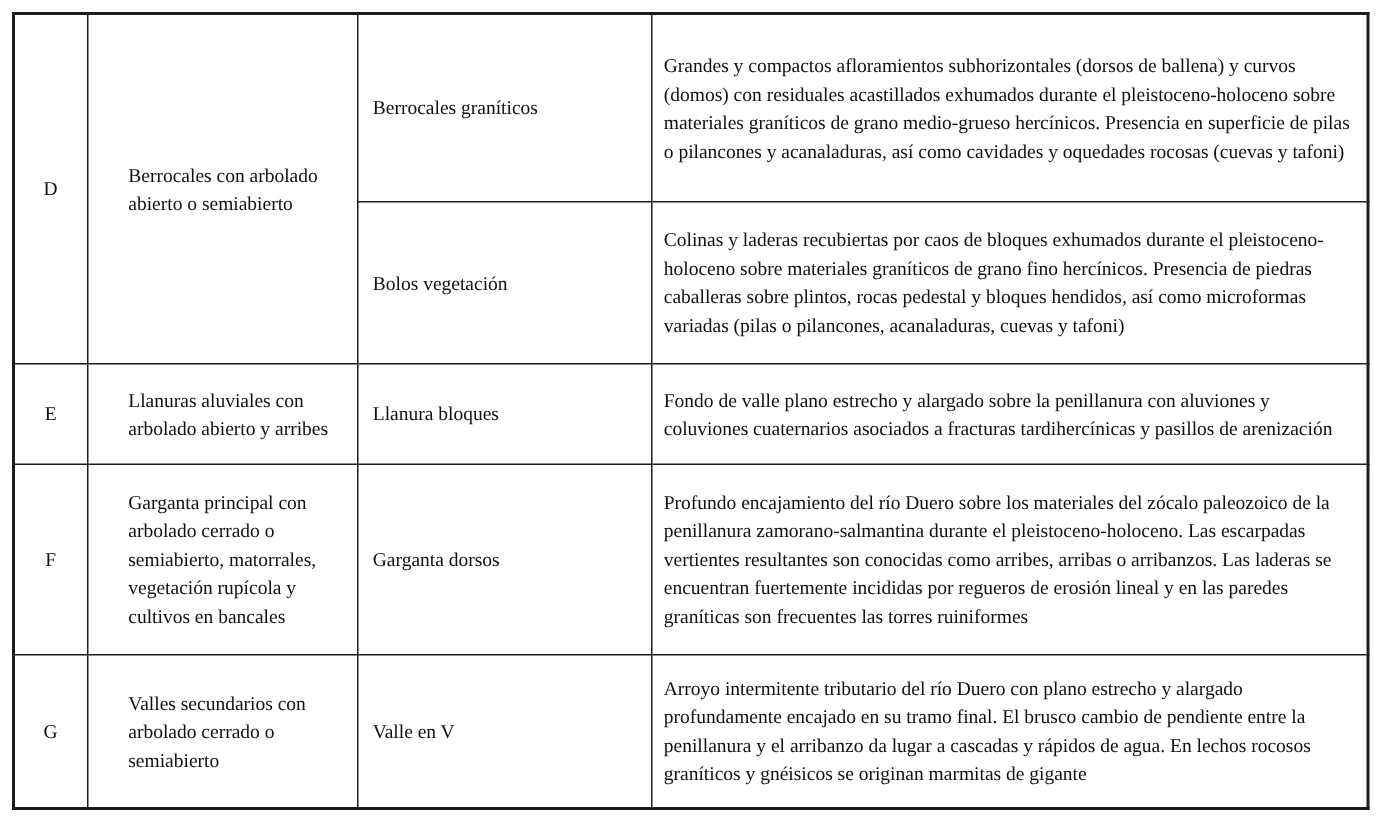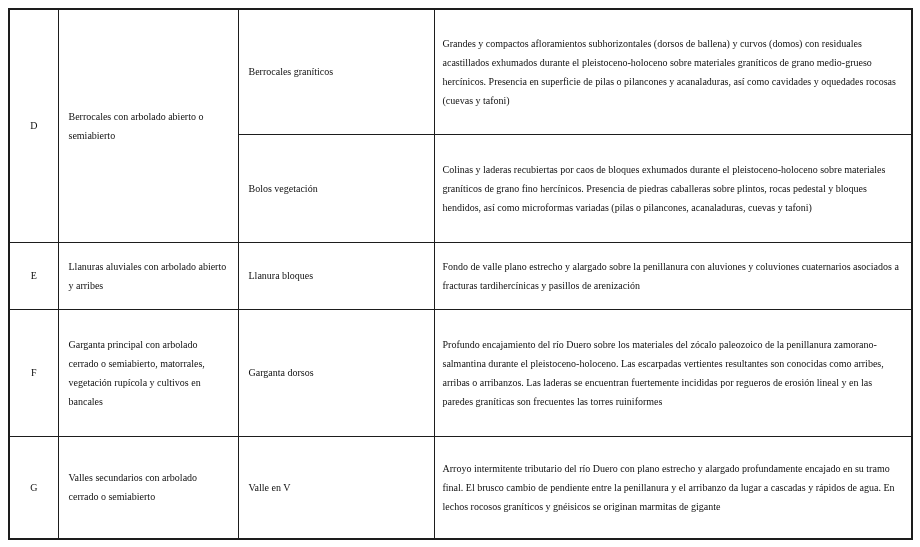--- a/index.html
+++ b/index.html
@@ -22,32 +22,32 @@
   table.geo-table {
     border-collapse: collapse;
     table-layout: fixed;
     width: 903px;
     border: 2px solid #1d1d1d;
     background: #ffffff;
   }
   table.geo-table td {
     border: 1px solid #1d1d1d;
     vertical-align: middle;
-    font-size: 10px;
+    font-size: 13px;
     line-height: 19px;
     box-sizing: border-box;
     background: #ffffff;
   }
   td.cell-letter {
     text-align: center;
     font-size: 15px;
     padding: 2px;
   }
   td.cell-landscape {
-    padding: 4px 8px 4px 10px;
+    padding: 4px 8px 4px 27px;
   }
   td.cell-unit {
     padding: 4px 8px 4px 10px;
   }
   td.cell-desc {
     padding: 5px 6px 5px 8px;
   }
   tr.row-d1 { height: 125px; }
   tr.row-d2 { height: 108px; }
   tr.row-e  { height: 67px; }

